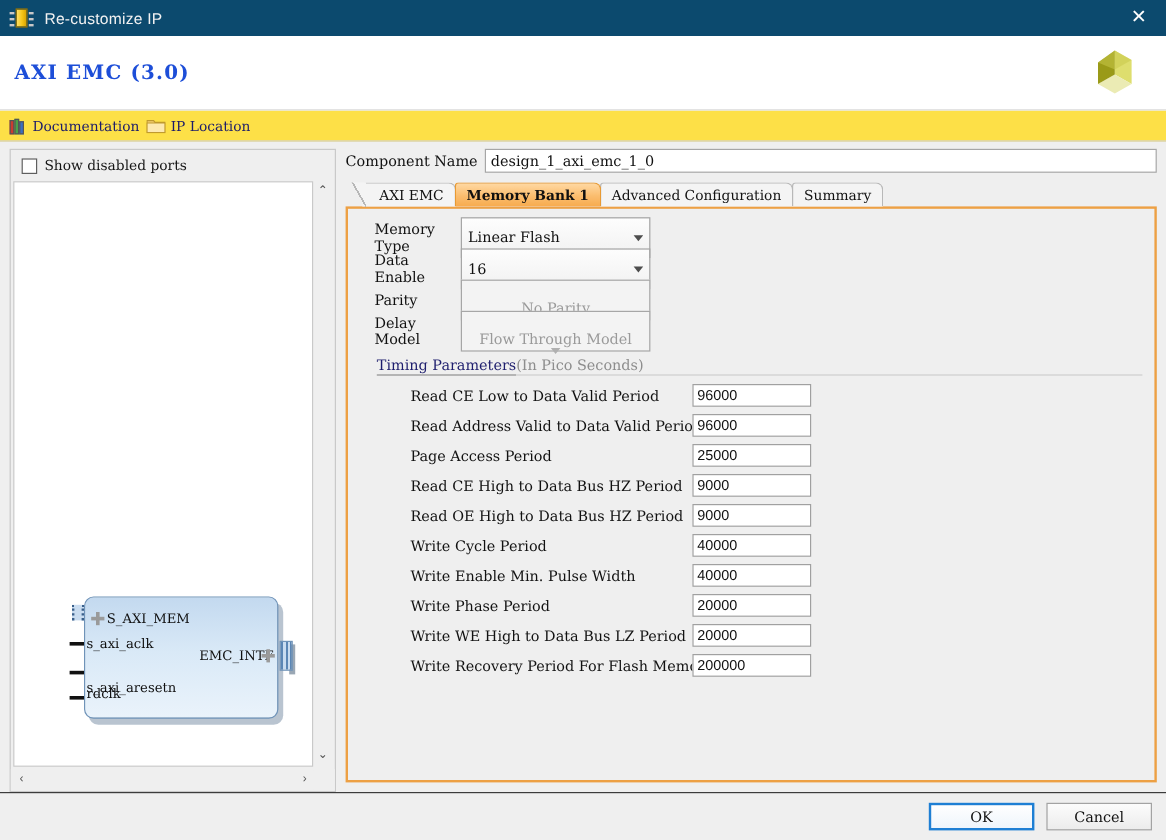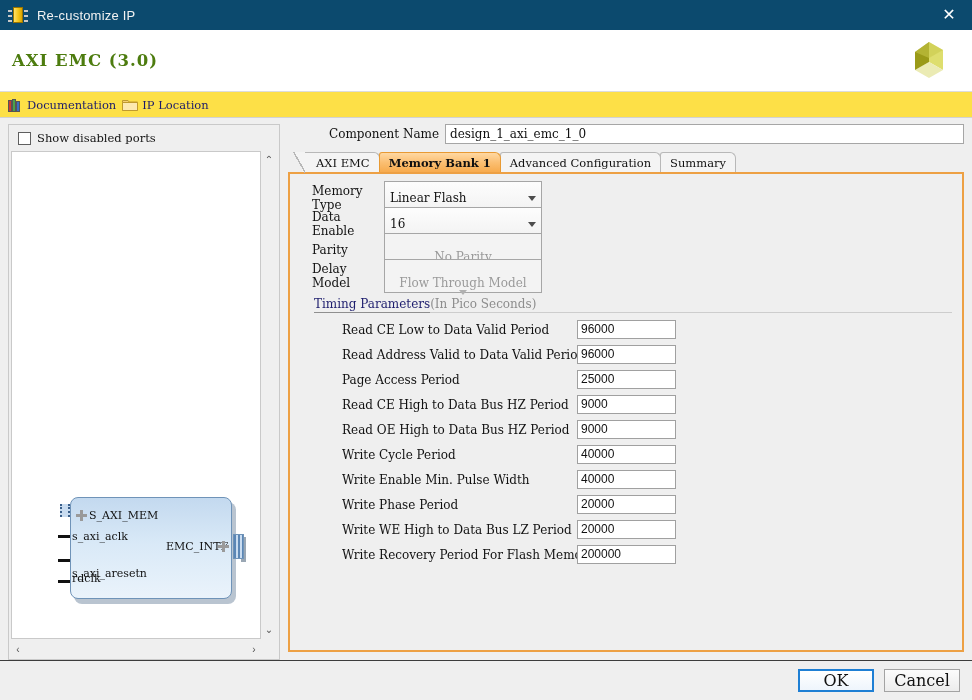--- a/index.html
+++ b/index.html
@@ -71,21 +71,21 @@
     border-bottom: 1px solid #dcdcdc;
     position: relative;
     display: flex;
     align-items: center;
   }
   .ip-title {
     margin-left: 12px;
     font-family: "DejaVu Serif", serif;
     font-weight: bold;
     font-size: 16.5px;
-    color: #4d7c0f;
+    color: #1d4ed8;
     letter-spacing: 1px;
   }
   .logo {
     position: absolute;
     right: 14px; top: 8px;
     width: 60px; height: 48px;
   }
 
   
   .linkbar {
@@ -260,21 +260,20 @@
     display: flex;
     flex-direction: column;
     min-width: 0;
   }
   .compname-row {
     display: flex;
     align-items: center;
     gap: 6px;
     margin-bottom: 7px;
     flex: 0 0 auto;
-    margin-left: 41px;
   }
   .compname-label {
     font-family: "DejaVu Serif", serif;
     font-size: 12px;
     color: #101010;
   }
   .compname-input {
     flex: 1 1 auto;
     height: 20px;
     background: #ffffff;
@@ -437,23 +436,23 @@
     flex: 0 0 40px;
     border-top: 1px solid #3c3c3c;
     background: #efefef;
     display: flex;
     align-items: center;
     justify-content: flex-end;
     padding-right: 12px;
     gap: 10px;
   }
   .btn {
-    width: 76px; height: 23px;
-    font-family: "DejaVu Serif", serif;
-    font-size: 16px;
+    width: 88px; height: 23px;
+    font-family: "DejaVu Serif", serif;
+    font-size: 12px;
     color: #111;
     background: linear-gradient(to bottom, #fcfcfc, #ececec);
     border: 1px solid #a3a3a3;
     display: flex; align-items: center; justify-content: center;
     cursor: pointer;
   }
   .btn.primary {
     border: 2px solid #1e7fd4;
     background: linear-gradient(to bottom, #ffffff, #eef5fc);
   }

